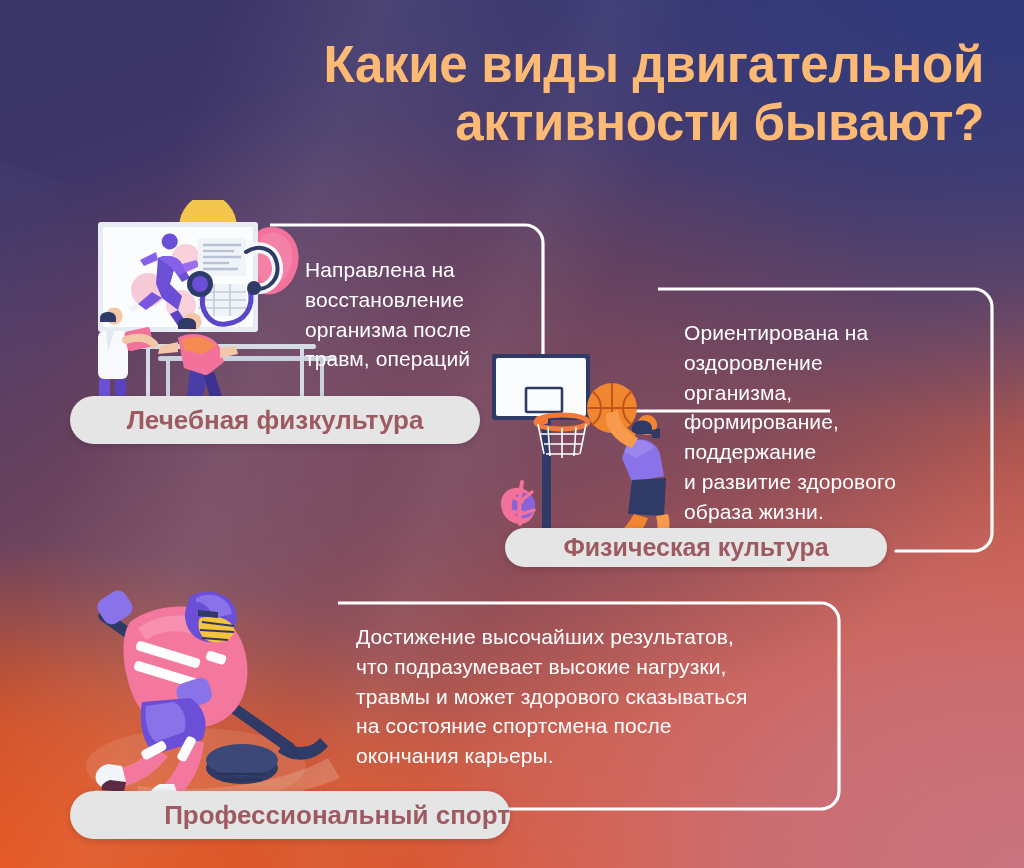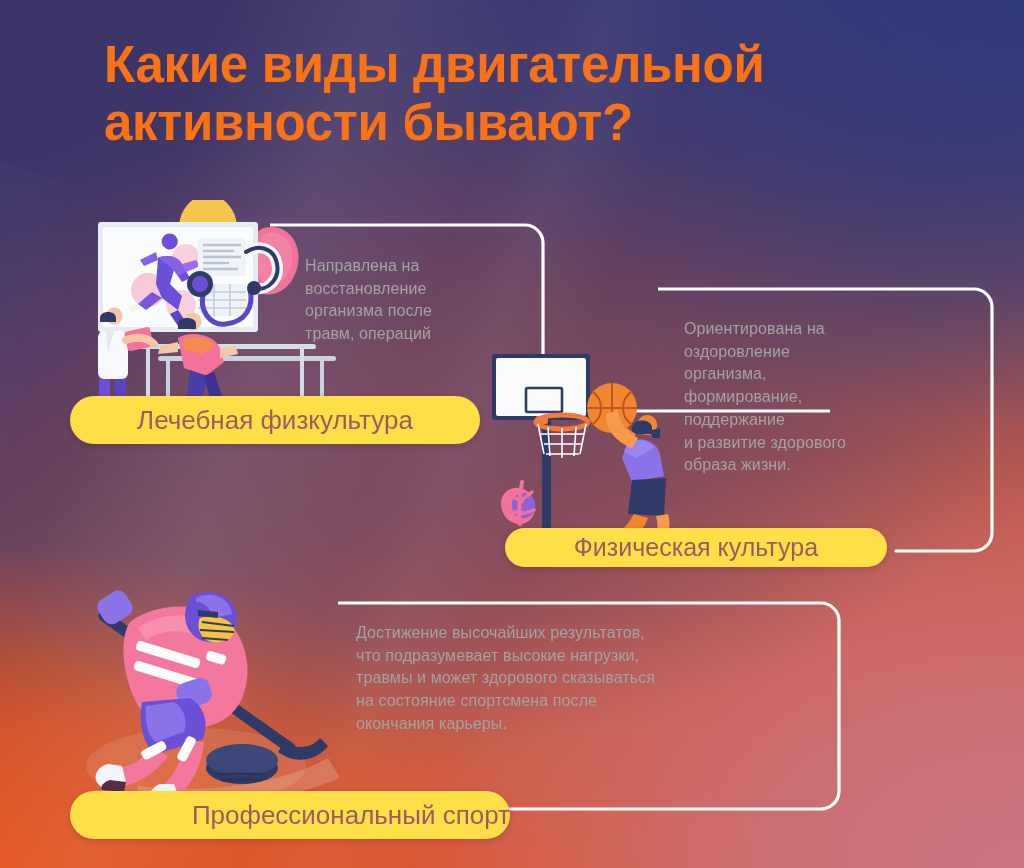--- a/index.html
+++ b/index.html
@@ -55,54 +55,55 @@
     transform-origin:top left;
     pointer-events:none;
   }
   .streak-a { left:300px; top:-220px; width:330px; height:1500px; transform:rotate(19deg); }
   .streak-b { left:620px; top:-260px; width:170px; height:1500px; transform:rotate(19deg); opacity:.6; }
   .streak-c { left:-120px; top:120px; width:240px; height:1400px; transform:rotate(19deg); opacity:.35; }
 
   
   .title {
     position:absolute; left:104px; top:36px; width:880px;
-    color:#f97316;
+    color:#fdba74;
     font-size:51px;
     font-weight:bold;
     line-height:1.13;
     letter-spacing:-0.3px;
     white-space:pre-line;
+    text-align:right;
   }
 
   
   .bracket { position:absolute; pointer-events:none; }
 
   
   .body-text {
     position:absolute;
-    color:#a3a3a3;
-    font-size:16px;
+    color:#ffffff;
+    font-size:21px;
     line-height:1.42;
     white-space:pre-line;
     letter-spacing:0.1px;
   }
   #txt1 { left:305px; top:255px; width:270px; }
   #txt2 { left:684px; top:318px; width:290px; }
   #txt3 { left:356px; top:622px; width:500px; }
 
   
   .pill {
     position:absolute;
-    background:#fde047;
+    background:#e5e5e5;
     border-radius:999px;
     display:flex;
     align-items:center;
     justify-content:center;
     color:#9e5a61;
-    font-weight:normal;
+    font-weight:bold;
     box-shadow:0 2px 6px rgba(40,10,30,0.18);
     white-space:nowrap;
   }
   #pill1 { left:70px;  top:396px; width:410px; height:48px; font-size:26px; }
   #pill2 { left:505px; top:528px; width:382px; height:39px; font-size:25px; }
   #pill3 { left:70px;  top:791px; width:440px; height:48px; font-size:26px;justify-content:flex-end; }
 
   
   .illus { position:absolute; }
   #illus-rehab { left:86px;  top:200px; width:310px; height:235px; }

